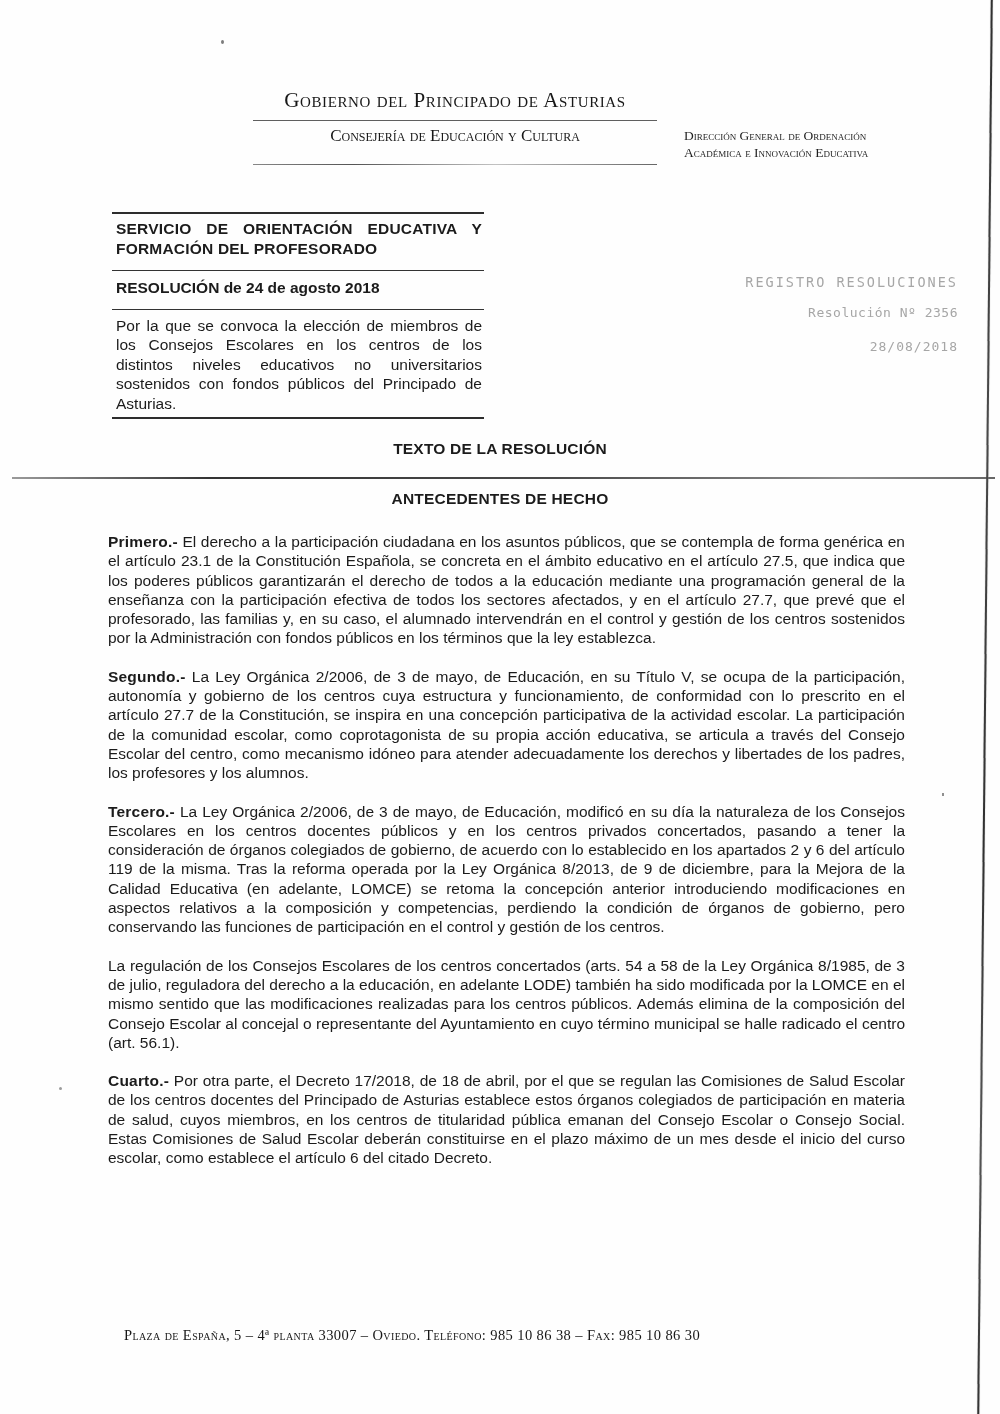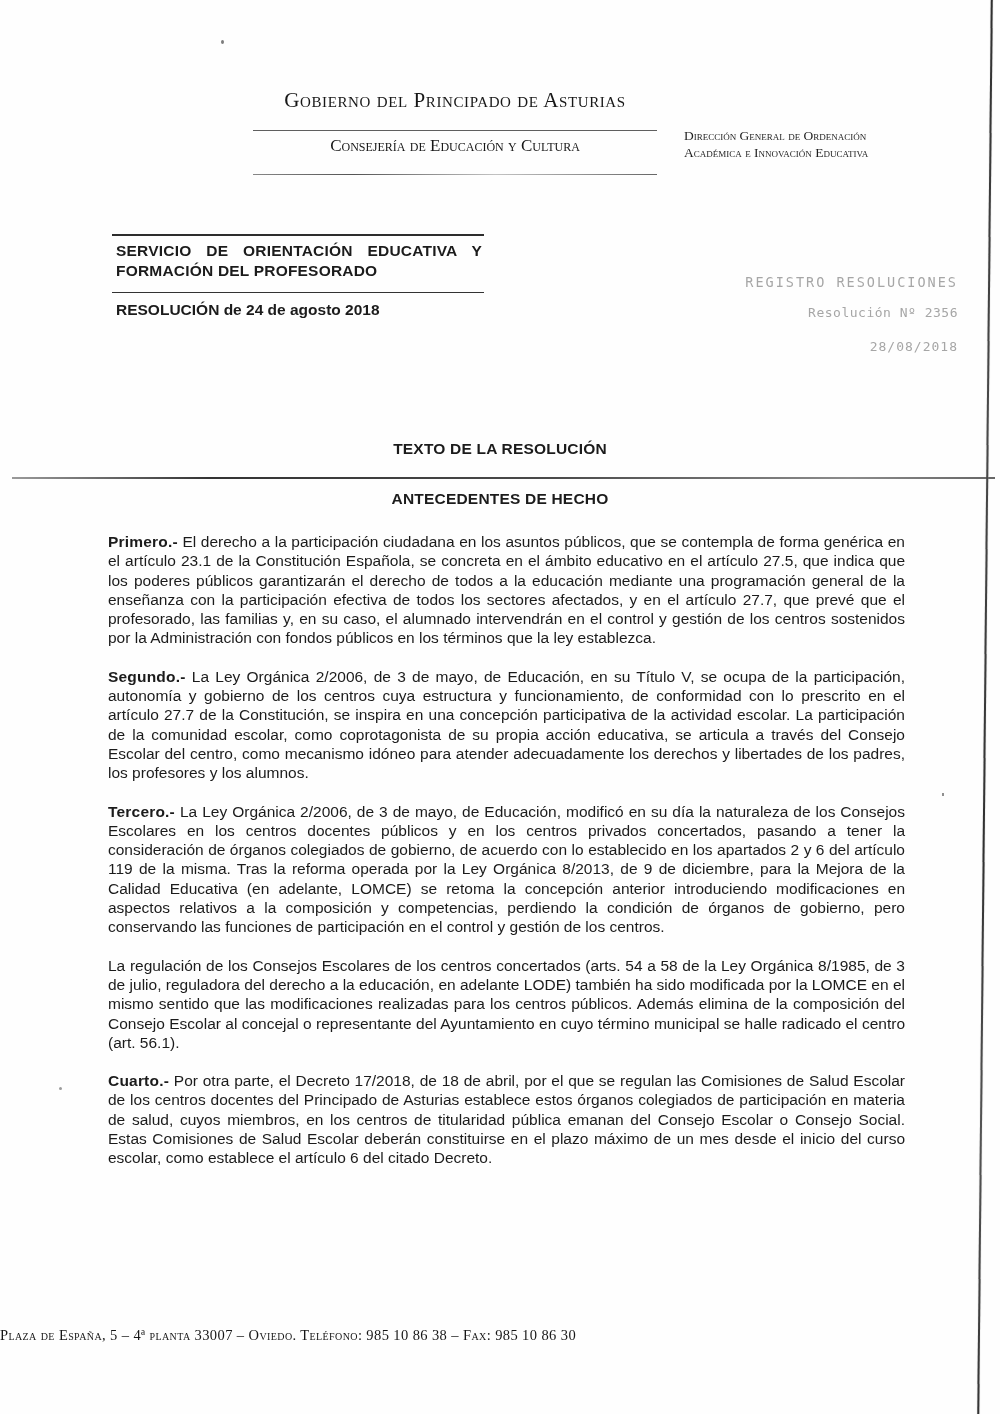--- a/index.html
+++ b/index.html
@@ -8,40 +8,40 @@
     background:#fefefe; overflow:hidden;
     font-family:"Liberation Sans", sans-serif; color:#1b1b1b;
   }
 
   
   .org-header {
     position:absolute; left:253px; top:88px; width:404px; text-align:center;
     font-family:"Liberation Serif", serif; font-variant:small-caps; color:#171717;
   }
   .org-gov {
-    font-size:21px; letter-spacing:0.6px; padding-bottom:17px;
+    font-size:21px; letter-spacing:0.6px; padding-bottom:7px;
     border-bottom:1.5px solid #5f5f5f;
   }
   .org-dept {
     font-size:17px; padding-top:5px; padding-bottom:18px;
     border-bottom:1.5px solid;
     border-image:linear-gradient(to right,#888,#555 25%,#c2c2c2 60%,#666) 1;
   }
   .directorate {
     position:absolute; left:684px; top:127px; width:262px;
     font-family:"Liberation Serif", serif; font-variant:small-caps;
     font-size:13.5px; line-height:17px; color:#1e1e1e;
   }
 
   
   .service-block { position:absolute; left:112px; top:212px; width:372px; }
   .blk { font-size:15.5px; line-height:19.5px; }
   .blk-service {
     border-top:2px solid #2d2d2d; padding:5px 2px 12px 4px;
-    font-weight:bold; text-align:justify; letter-spacing:0.2px;margin-top:22px;
+    font-weight:bold; text-align:justify; letter-spacing:0.2px;
   }
   .blk-restitle {
     border-top:1.5px solid #333; padding:7px 2px 11px 4px; font-weight:bold;
   }
   .blk-subject {
     border-top:1.5px solid #333; border-bottom:2px solid #2d2d2d;
     padding:6px 2px 4px 4px; text-align:justify;
   }
 
   
@@ -66,21 +66,21 @@
   }
   .body-text {
     position:absolute; left:108px; top:532px; width:797px;
     font-size:15.5px; line-height:19.3px; text-align:justify;
   }
   .body-text p { margin:0 0 19px 0; }
   .body-text strong { letter-spacing:0.2px;margin-top:27px; }
 
   
   .footer {
-    position:absolute; left:0; top:1327px; width:824px; text-align:left;
+    position:absolute; left:0; top:1327px; width:824px; text-align:center;
     font-family:"Liberation Serif", serif; font-variant:small-caps;
     font-size:14.5px; letter-spacing:0.4px; color:#161616;
   }
 
   
   .scan-line {
     position:absolute; left:984px; top:-5px; width:2px; height:1426px;
     background:linear-gradient(to bottom,#2f2f2f,#4a4a4a 30%,#303030 60%,#555 80%,#333);
     transform:rotate(0.55deg); box-shadow:0 0 1px #9a9a9a;
   }
@@ -98,20 +98,21 @@
     <div class="org-dept">Consejería de Educación y Cultura</div>
   </div>
   <div class="directorate">
     <div>Dirección General de Ordenación</div>
     <div>Académica e Innovación Educativa</div>
   </div>
 
   <div class="service-block">
     <div class="blk blk-service">SERVICIO DE ORIENTACIÓN EDUCATIVA Y FORMACIÓN DEL PROFESORADO</div>
     <div class="blk blk-restitle">RESOLUCIÓN de 24 de agosto 2018</div>
+    <div class="blk blk-subject">Por la que se convoca la elección de miembros de los Consejos Escolares en los centros de los distintos niveles educativos no universitarios sostenidos con fondos públicos del Principado de Asturias.</div>
   </div>
 
   <div class="stamp">
     <div class="stamp-title">REGISTRO RESOLUCIONES</div>
     <div class="stamp-number">Resolución Nº 2356</div>
     <div class="stamp-date">28/08/2018</div>
   </div>
 
   <div class="section-title">TEXTO DE LA RESOLUCIÓN</div>
   <div class="rule"></div>

